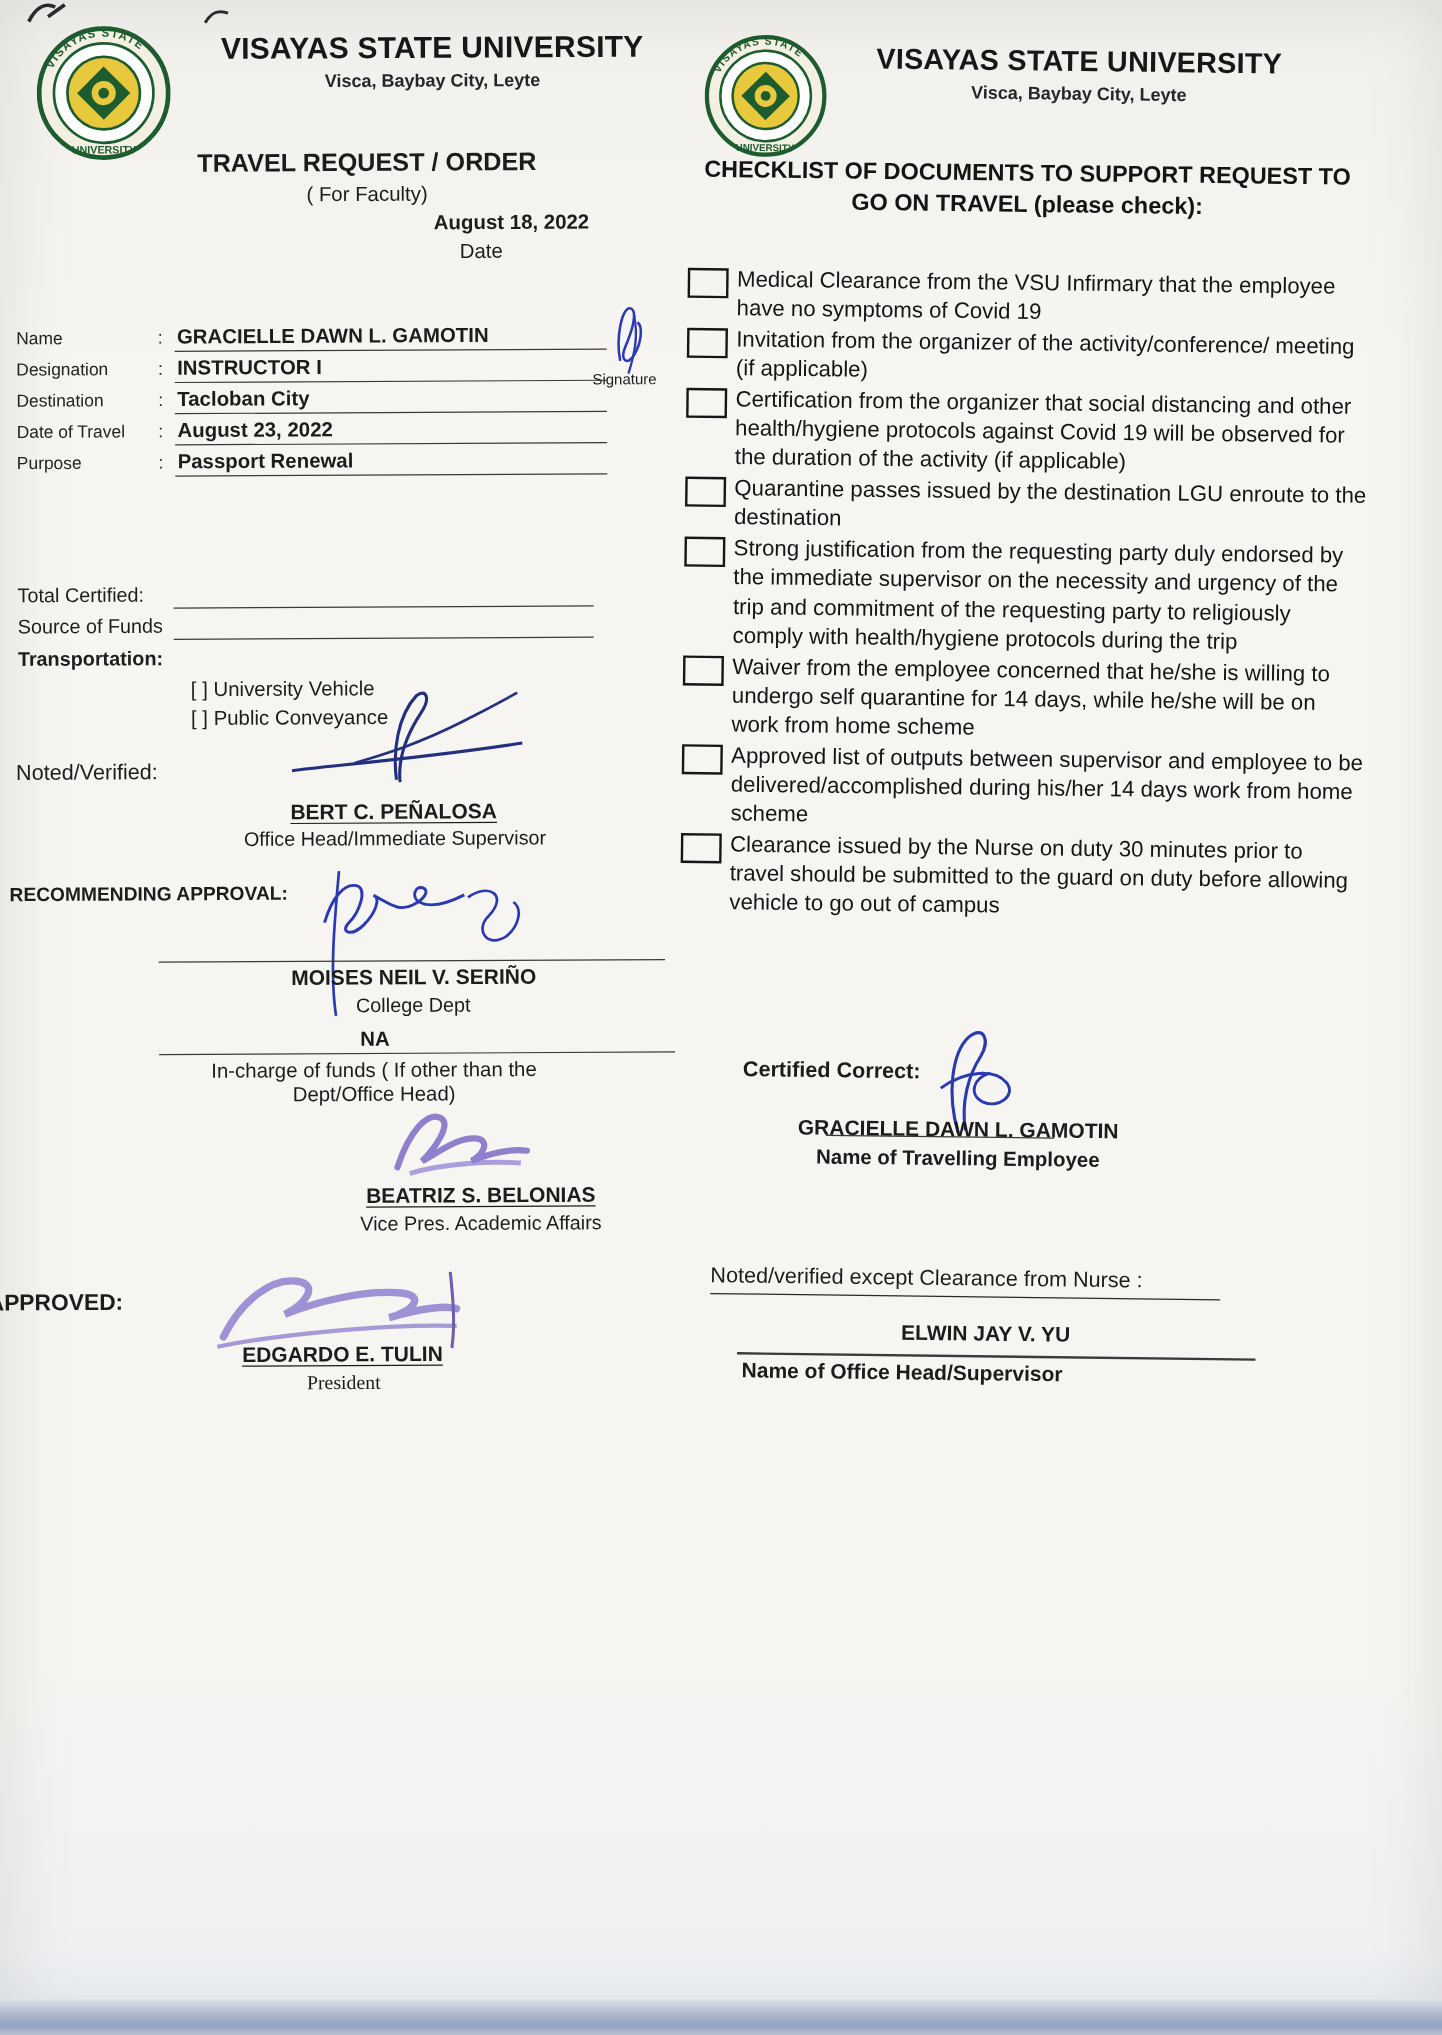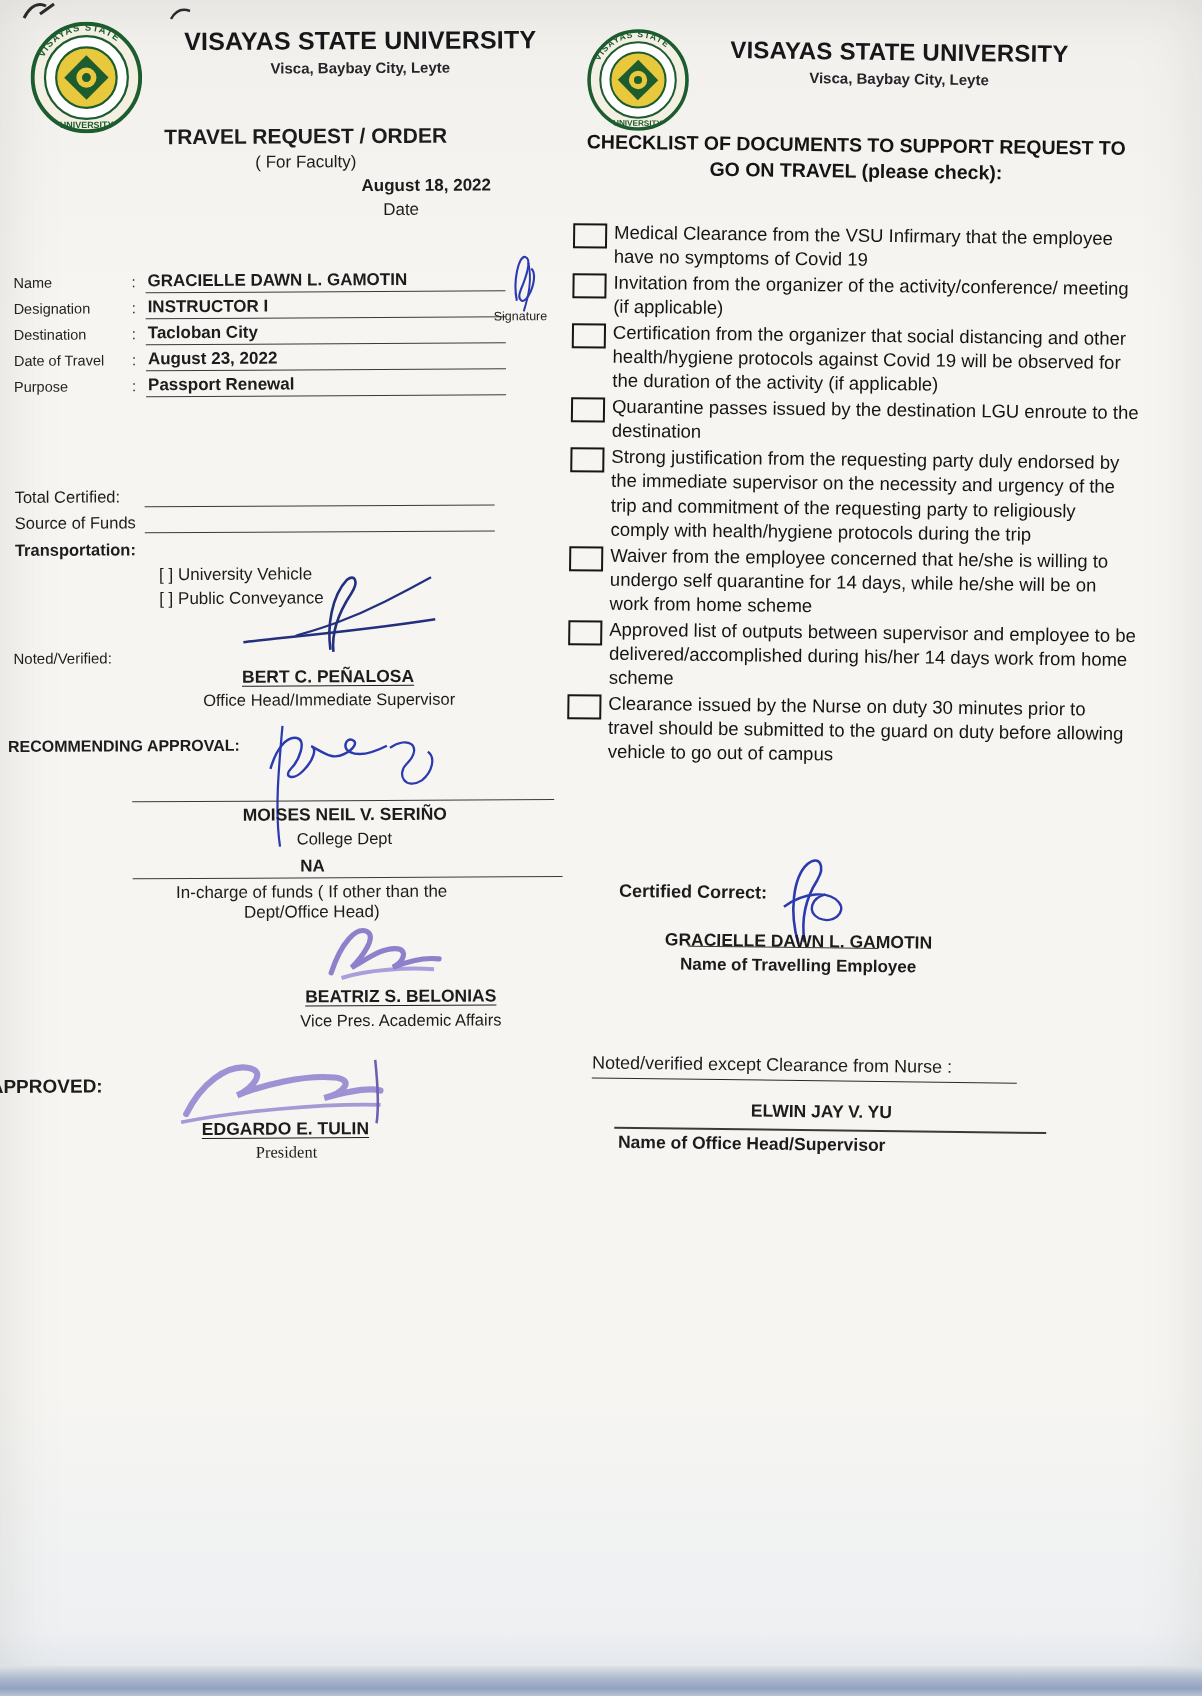--- a/index.html
+++ b/index.html
@@ -120,21 +120,21 @@
 
     <div class="abs plain-lbl" style="left:12px;top:514px;">Source of Funds</div>
     <div class="abs uline" style="left:142px;top:533px;width:350px;"></div>
 
     <div class="abs plain-lbl" style="left:12px;top:541px;font-weight:bold;">Transportation:</div>
     <div class="abs" style="left:156px;top:540px;margin-top:24px;">
       <div class="opt">[ ] University Vehicle</div>
       <div class="opt">[ ] Public Conveyance</div>
     </div>
 
-    <div class="abs plain-lbl" style="left:10px;top:634px;font-size:15px;margin-top:16px;">Noted/Verified:</div>
+    <div class="abs plain-lbl" style="left:10px;top:634px;font-size:18px;">Noted/Verified:</div>
     <svg class="sig" style="left:232px;top:572px;width:210px;height:88px;" viewBox="0 0 210 85">
       <path d="M8 70 C40 66 120 60 200 48" stroke="#23307e" stroke-width="2.6" fill="none"></path>
       <path d="M95 78 C92 55 96 25 112 8 C120 2 124 10 116 22 C104 40 96 60 98 80" stroke="#23307e" stroke-width="2.6" fill="none"></path>
       <path d="M60 64 C80 58 110 50 150 30 C170 20 185 12 196 6" stroke="#23307e" stroke-width="2.2" fill="none"></path>
     </svg>
     <div class="abs sig-name" style="left:212px;top:668px;width:225px;">BERT C. PEÑALOSA</div>
     <div class="abs sig-title" style="left:168px;top:692px;width:315px;">Office Head/Immediate Supervisor</div>
 
     <div class="abs" style="left:4px;top:738px;font-size:16px;font-weight:700;">RECOMMENDING APPROVAL:</div>
     <svg class="sig" style="left:248px;top:708px;width:225px;height:145px;" viewBox="0 0 220 140">

